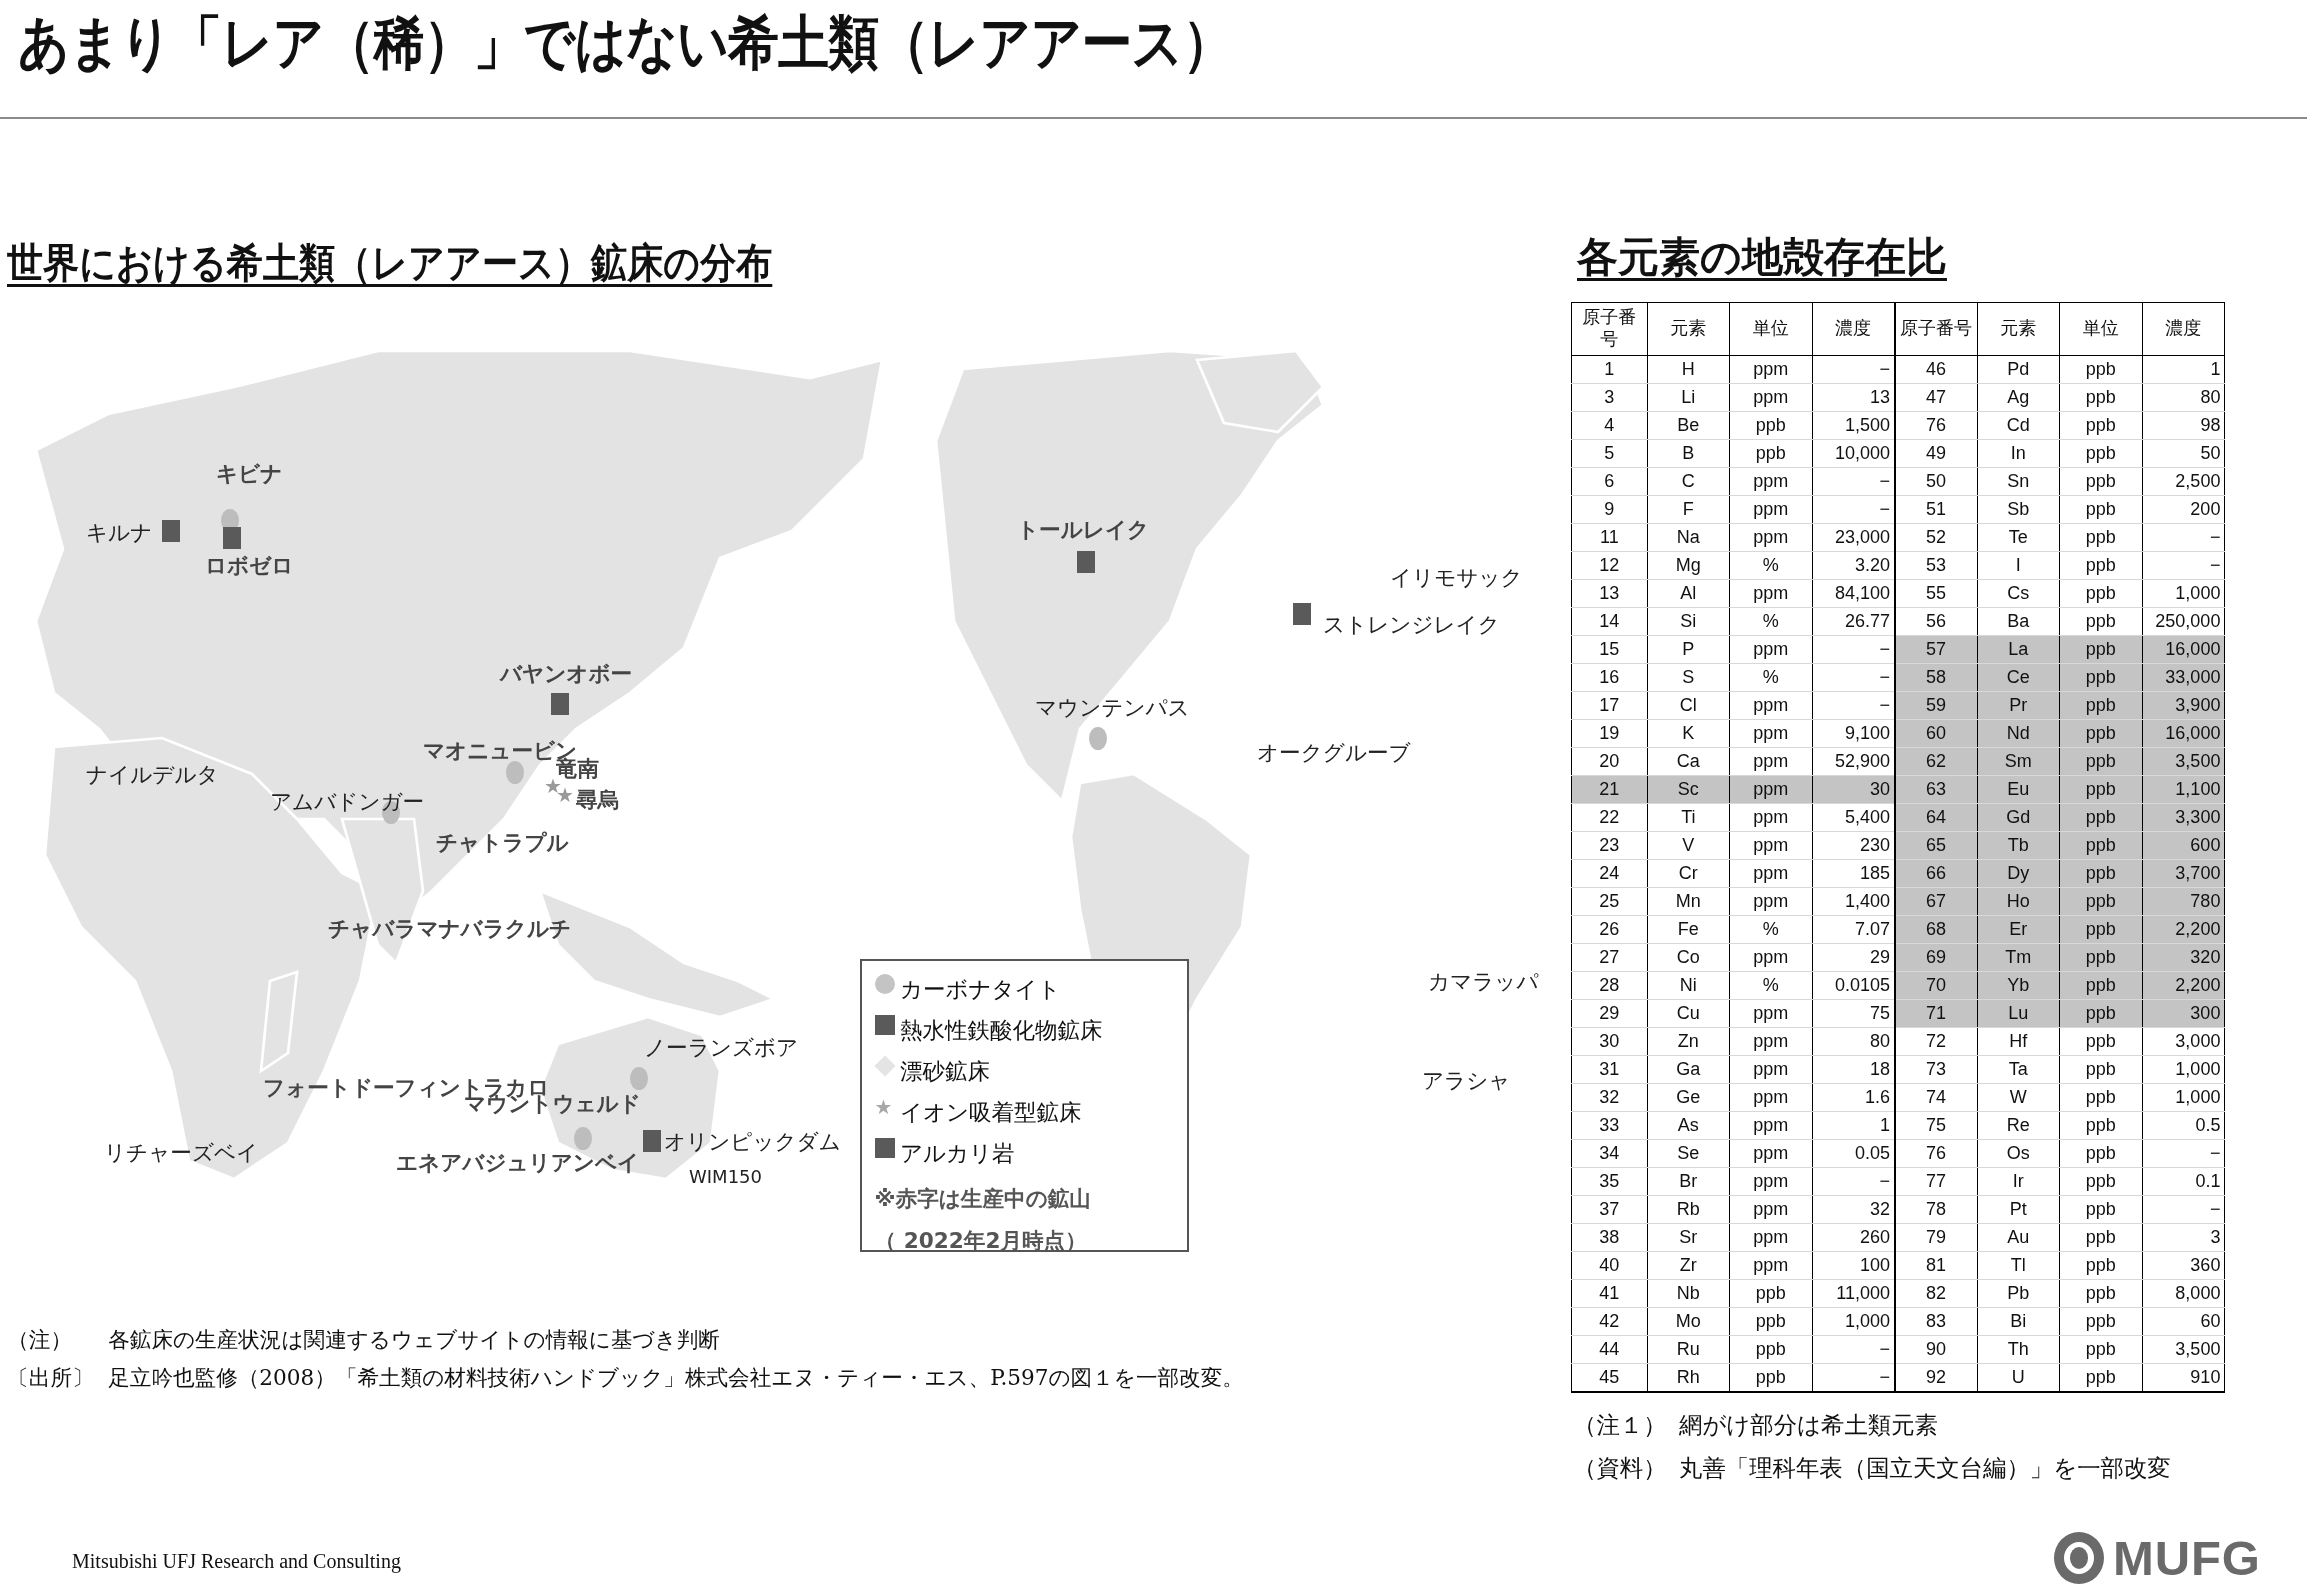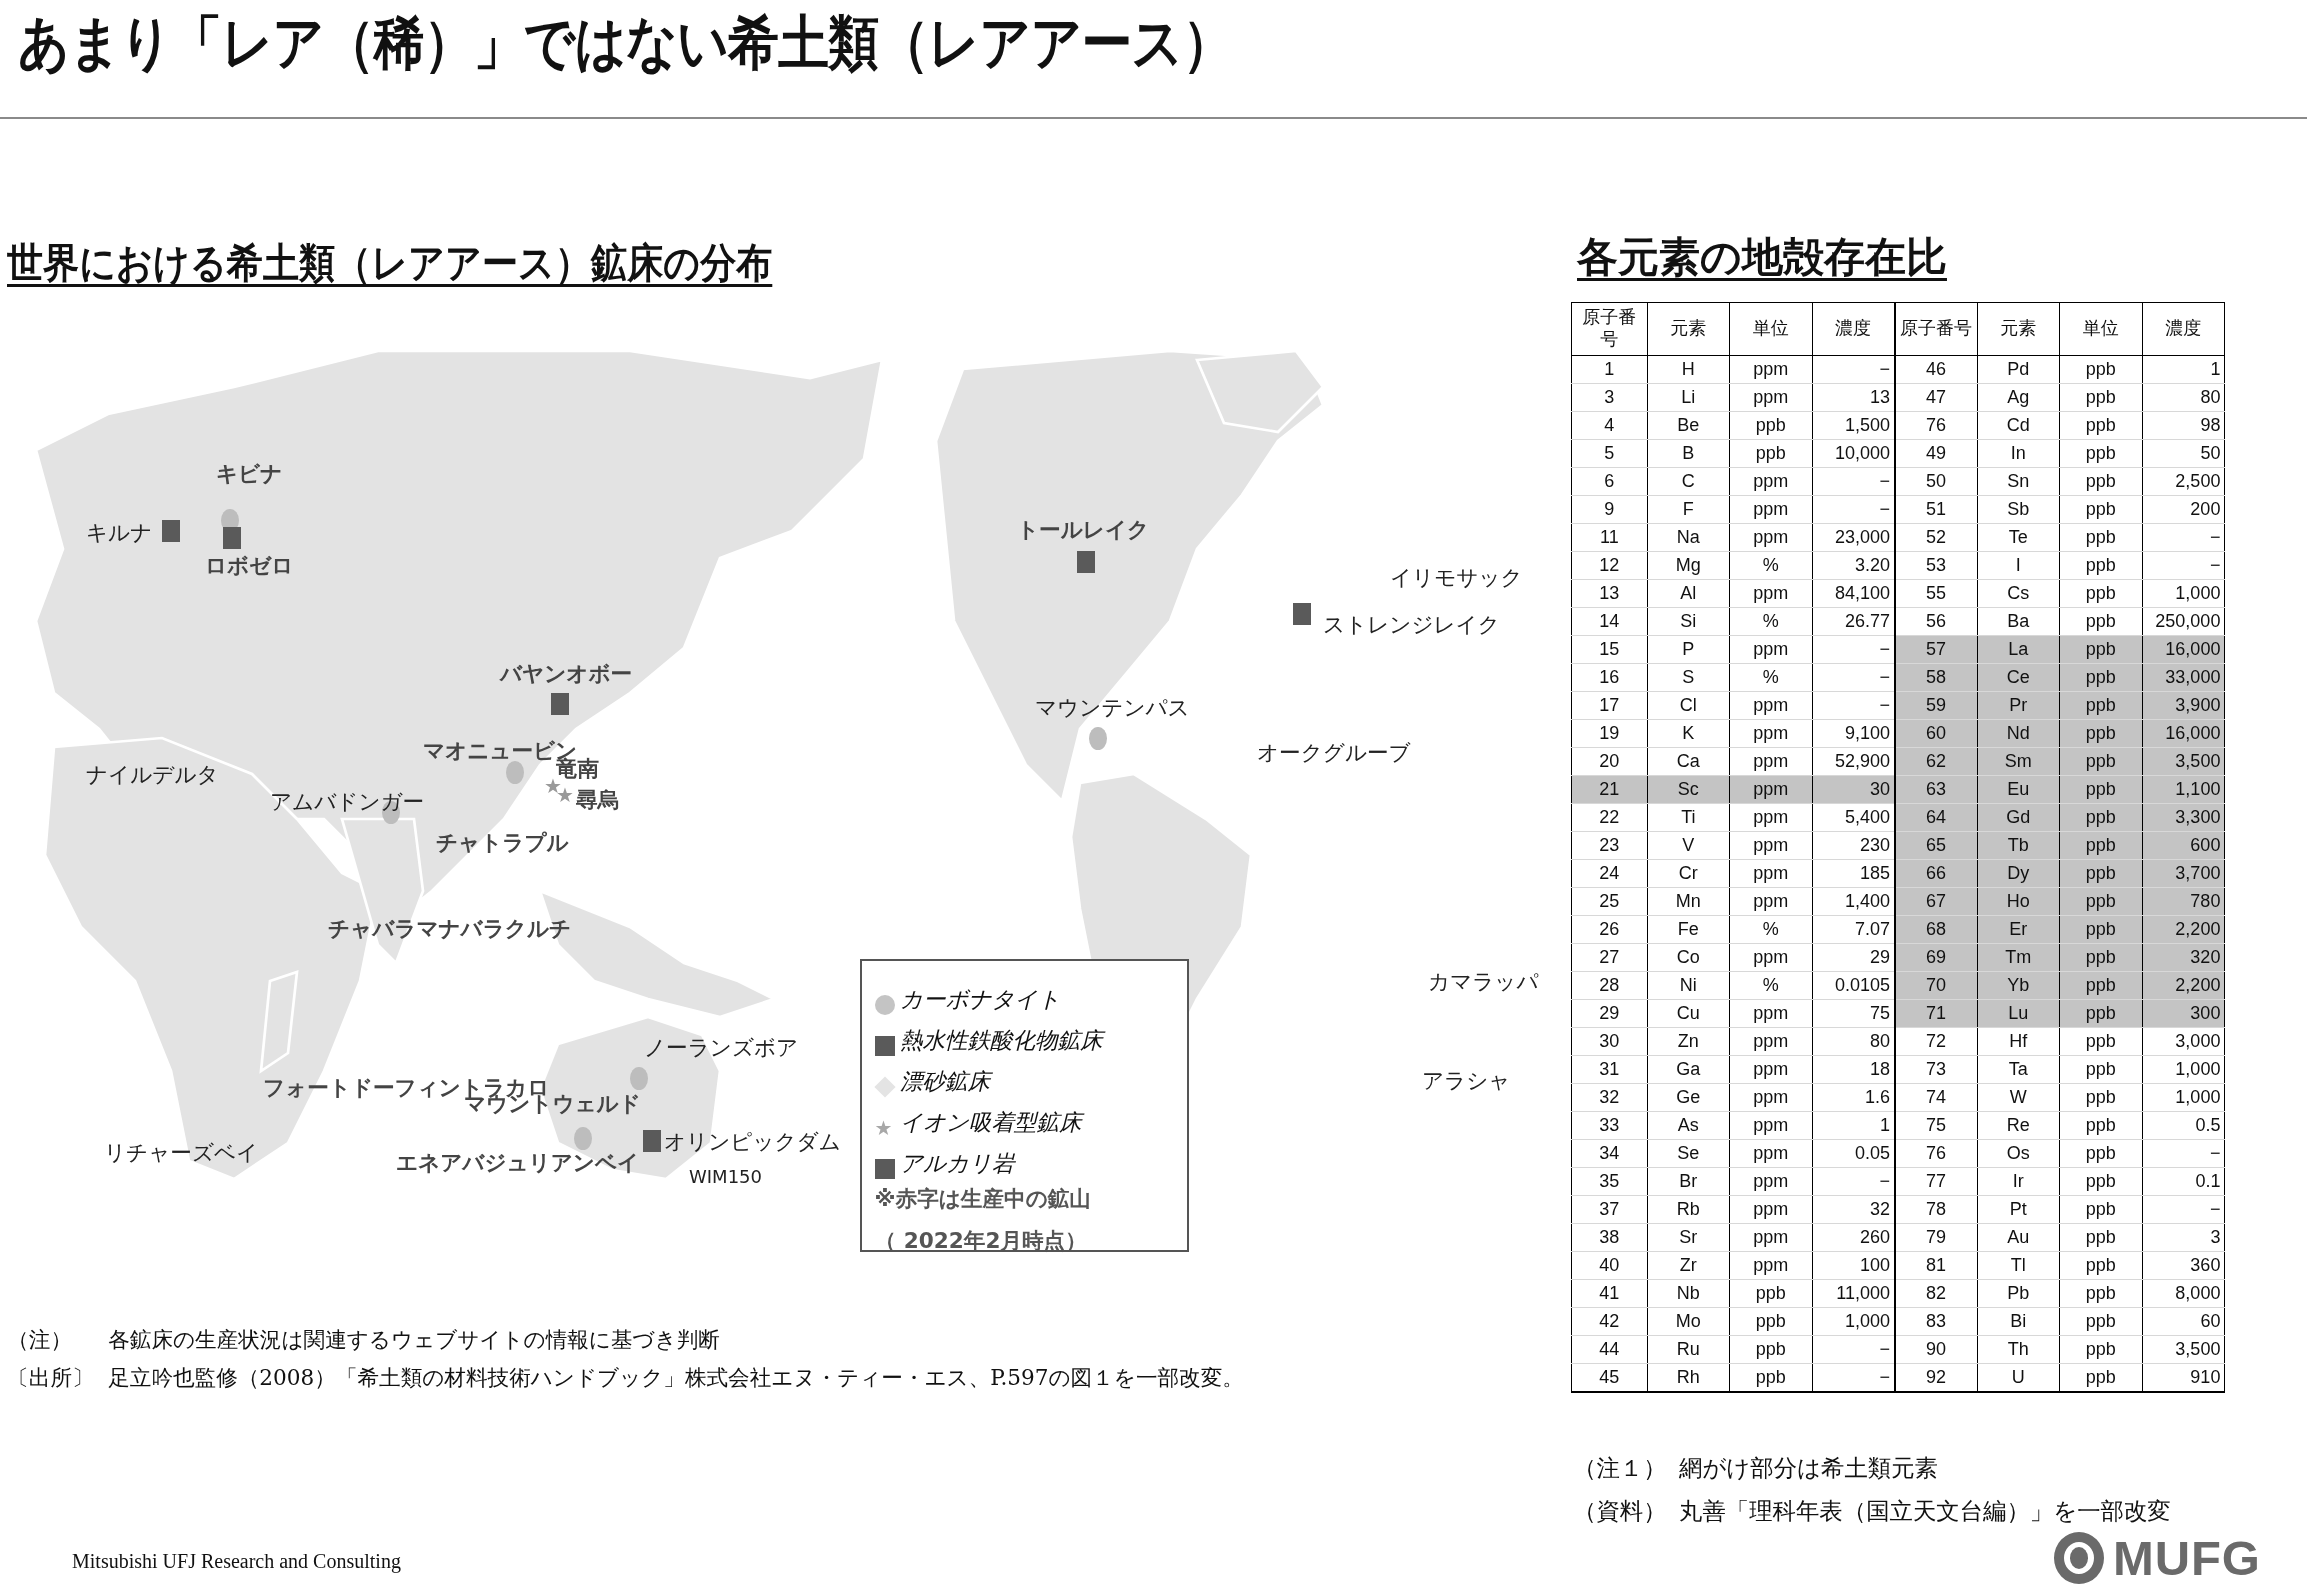--- a/index.html
+++ b/index.html
@@ -12,27 +12,27 @@
   .map-title { left:7.2px; top:236px; transform:scaleX(0.88); transform-origin:left top; }
   .table-title { left:1577px; top:230px; }
   .map { left:0; top:351px; width:1323px; height:963px; }
   .map svg { width:100%; height:100%; }
   .lbl { position:absolute; font-size:21.6px; color:#222; white-space:nowrap; }
   .lbl.b { font-weight:bold; color:#444; }
   .mk-sq { position:absolute; width:18px; height:21.6px; background:#5a5a5a; }
   .mk-ci { position:absolute; width:18px; height:23.4px; border-radius:50%; background:#bdbdbd; }
   .mk-st { position:absolute; font-size:20px; color:#9a9a9a; }
   .legend { left:860px; top:959px; width:329px; height:293px; border:2.7px solid #555; background:#fff; box-sizing:border-box; padding:12.6px 12.6px; }
-  .leg-row { display:flex; align-items:flex-end; font-size:22.5px; height:41px; color:#111;font-style:italic; }
+  .leg-row { display:flex; align-items:flex-start; font-size:22.5px; height:41px; color:#111; }
   .leg-sym { width:20px; height:20px; margin-right:5.4px; flex:0 0 20px; }
   .leg-note { font-size:21.6px; font-weight:bold; color:#555; margin-top:5.4px; }
   .leg-date { font-size:21.6px; font-weight:bold; color:#555; margin-top:12.6px; }
   .notes { font-family:"DejaVu Serif","Liberation Serif",serif; font-size:21.6px; line-height:38px; white-space:nowrap; }
   .left-notes { left:7.2px; top:1321px; }
-  .right-notes { left:1573px; top:1404px; font-size:23.4px; line-height:43px;margin-top:43px; }
+  .right-notes { left:1573px; top:1404px; font-size:23.4px; line-height:43px; }
   .note-tag { display:inline-block; width:101px; }
   .right-notes .note-tag { width:106px; }
   table.crust { position:absolute; left:1571px; top:302px; width:654px; border-collapse:collapse; font-family:"Liberation Sans",sans-serif; font-size:18px; }
   table.crust td, table.crust th { border-left:0.9px solid #000; border-right:0.9px solid #000; padding:0 3.6px; height:27px; text-align:center; border-bottom:1.8px solid #d8d8d8; }
   table.crust th { font-weight:normal; height:52px; border-top:1.8px solid #000; border-bottom:1.8px solid #000; font-size:18px; line-height:21.6px; }
   table.crust td.num { text-align:right; }
   table.crust .dbl { border-left:2.7px double #000; }
   table.crust tr:last-child td { border-bottom:2.7px solid #000; }
   table.crust .shade { background:#c4c4c4; }
   .footer { left:72px; top:1550px; font-family:Liberation Serif, serif; font-size:20px; }

